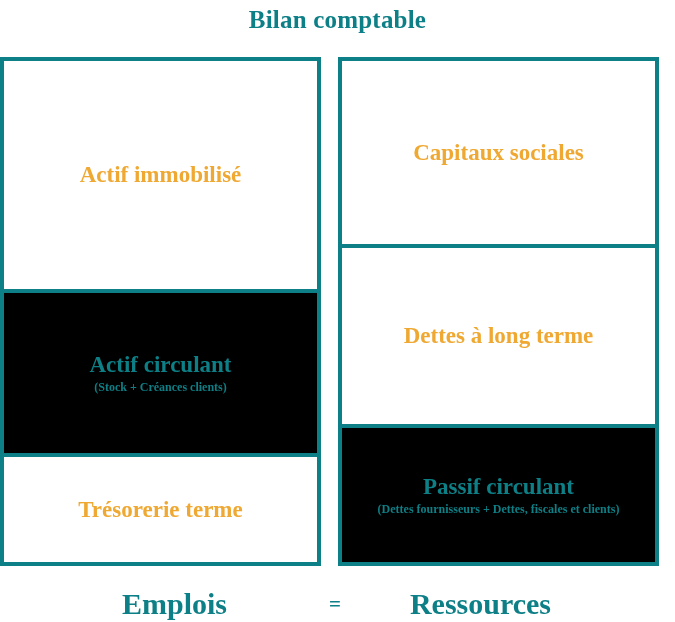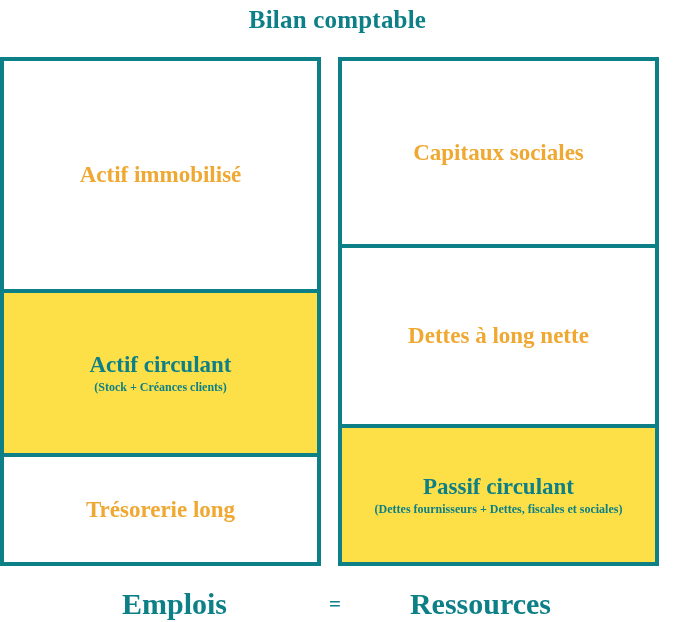--- a/index.html
+++ b/index.html
@@ -52,21 +52,21 @@
     display: flex;
     flex-direction: column;
     align-items: center;
     justify-content: center;
     text-align: center;
     padding: 4px 10px;
   }
   .box + .box { border-top: none; }
 
   .box.white { background: #ffffff; }
-  .box.mint  { background: #fde047; text-align: right; }
+  .box.mint  { background: #000000; text-align: right; }
 
   
   .left  .row-1 { height: 236px; }
   .left  .row-2 { height: 164px; }
   .left  .row-3 { height: 109px; }
 
   
   .right .row-1 { height: 191px; }
   .right .row-2 { height: 180px; }
   .right .row-3 { height: 138px; font-family: Liberation Serif, serif; }
@@ -120,38 +120,38 @@
     <div class="box white row-1">
       <div class="box-label orange">Actif immobilisé</div>
     </div>
 
     <div class="box mint row-2">
       <div class="box-label teal">Actif circulant</div>
       <div class="box-sub">(Stock + Créances clients)</div>
     </div>
 
     <div class="box white row-3">
-      <div class="box-label orange">Trésorerie long</div>
+      <div class="box-label orange">Trésorerie terme</div>
     </div>
 
   </div>
 
   <div class="column right">
 
     <div class="box white row-1">
       <div class="box-label orange">Capitaux sociales</div>
     </div>
 
     <div class="box white row-2">
-      <div class="box-label orange">Dettes à long nette</div>
+      <div class="box-label orange">Dettes à long terme</div>
     </div>
 
     <div class="box mint row-3">
       <div class="box-label teal">Passif circulant</div>
-      <div class="box-sub">(Dettes fournisseurs + Dettes, fiscales et sociales)</div>
+      <div class="box-sub">(Dettes fournisseurs + Dettes, fiscales et clients)</div>
     </div>
 
   </div>
 
   <div class="footer">
     <div class="footer-cell footer-emplois">Emplois</div>
     <div class="footer-cell footer-equals">=</div>
     <div class="footer-cell footer-ressources">Ressources</div>
   </div>
 

